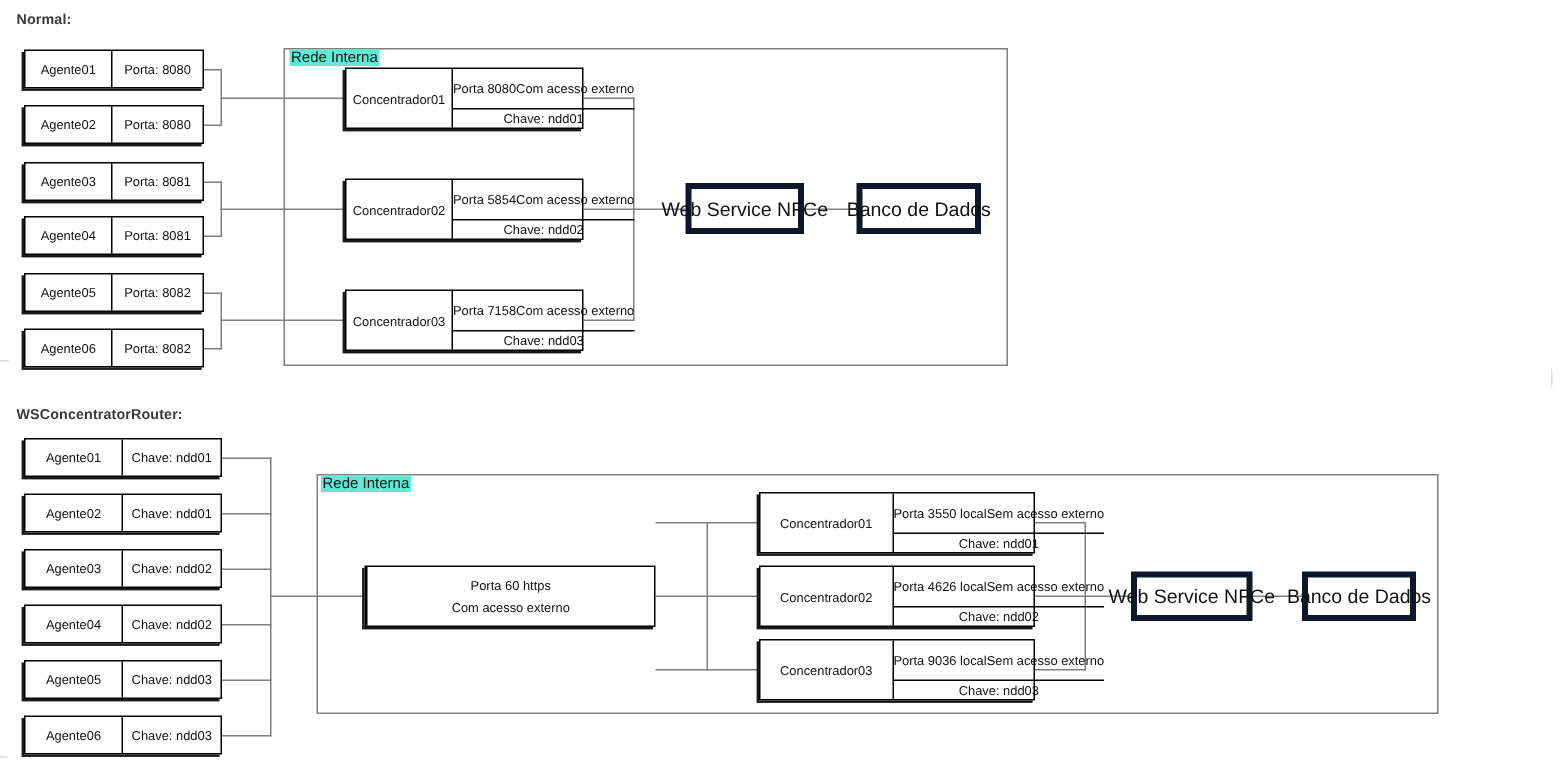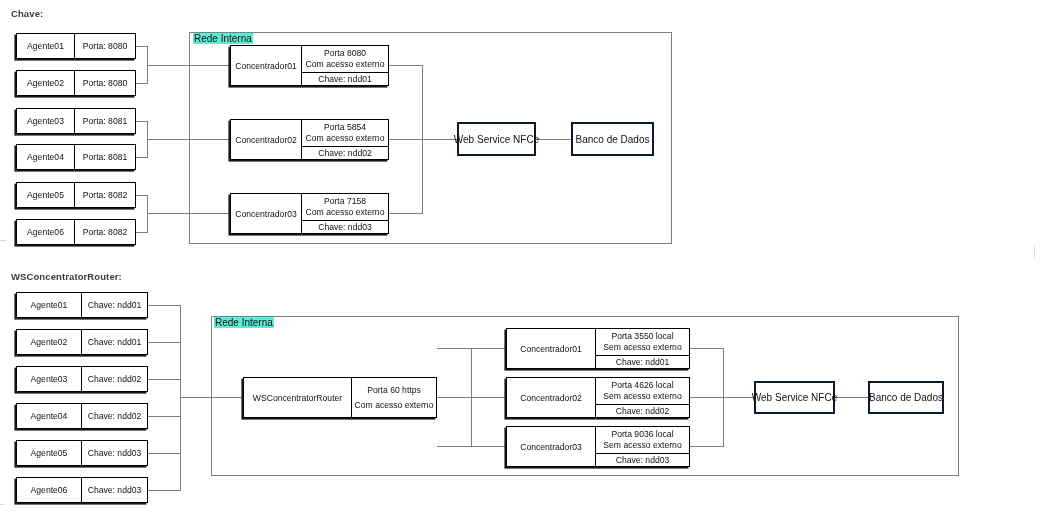--- a/index.html
+++ b/index.html
@@ -72,21 +72,21 @@
   .node .cell-right.plain{
     align-items:center;
     justify-content:center;
     font-size:8.6px;
     color:#111;
     white-space:nowrap;
   }
   .rr-top{
     flex:1;
     display:flex;
-    flex-direction:column;
+    flex-direction:row;
     align-items:center;
     justify-content:center;
     font-size:8.6px;
     color:#111;
     line-height:1.25;
     white-space:nowrap;
   }
   .rr-bot{
     height:12px;
     display:flex;
@@ -106,26 +106,26 @@
     font-size:8.6px;
     color:#111;
     white-space:nowrap;
     padding:2px 0;
   }
 
   
   .plain-node{
     position:absolute;
     box-sizing:border-box;
-    border:2px solid #0f172a;
+    border:4px solid #0f172a;
     background:#ffffff;
     display:flex;
     align-items:center;
     justify-content:center;
-    font-size:10px;
+    font-size:13px;
     color:#111;
     white-space:nowrap;
     z-index:3;
   }
 
   
   .h-line{
     position:absolute;
     height:1px;
     background:#7f7f7f;
@@ -143,21 +143,21 @@
     position:absolute;
     background:#d9d9d9;
     z-index:0;
   }
 </style>
 </head>
 <body>
 
 <div id="canvas">
 
-  <div class="section-title" style="left:11px;top:8px;">Chave:</div>
+  <div class="section-title" style="left:11px;top:8px;">Normal:</div>
 
   <div class="net-box" style="left:189px;top:32px;width:483px;height:212px;"></div>
   <div class="net-label" style="left:193px;top:33px;">Rede Interna</div>
 
   <div class="h-line" style="left:135px;top:46px;width:13px;"></div>
   <div class="h-line" style="left:135px;top:83px;width:13px;"></div>
   <div class="v-line" style="left:147px;top:46px;height:38px;"></div>
   <div class="h-line" style="left:147px;top:65px;width:84px;"></div>
 
   <div class="h-line" style="left:135px;top:121px;width:13px;"></div>
@@ -283,21 +283,20 @@
   <div class="node" style="left:16px;top:440px;width:132px;height:26px;">
     <div class="cell-left" style="width:64px;">Agente05</div>
     <div class="cell-right plain">Chave: ndd03</div>
   </div>
   <div class="node" style="left:16px;top:477px;width:132px;height:26px;">
     <div class="cell-left" style="width:64px;">Agente06</div>
     <div class="cell-right plain">Chave: ndd03</div>
   </div>
 
   <div class="node" style="left:243px;top:377px;width:194px;height:41px;">
-    <div class="cell-left" style="width:107px;">WSConcentratorRouter</div>
     <div class="cell-right">
       <div class="rr-2line">
         <span>Porta 60 https</span>
         <span>Com acesso externo</span>
       </div>
     </div>
   </div>
 
   <div class="node" style="left:506px;top:328px;width:184px;height:41px;">
     <div class="cell-left" style="width:88px;">Concentrador01</div>

